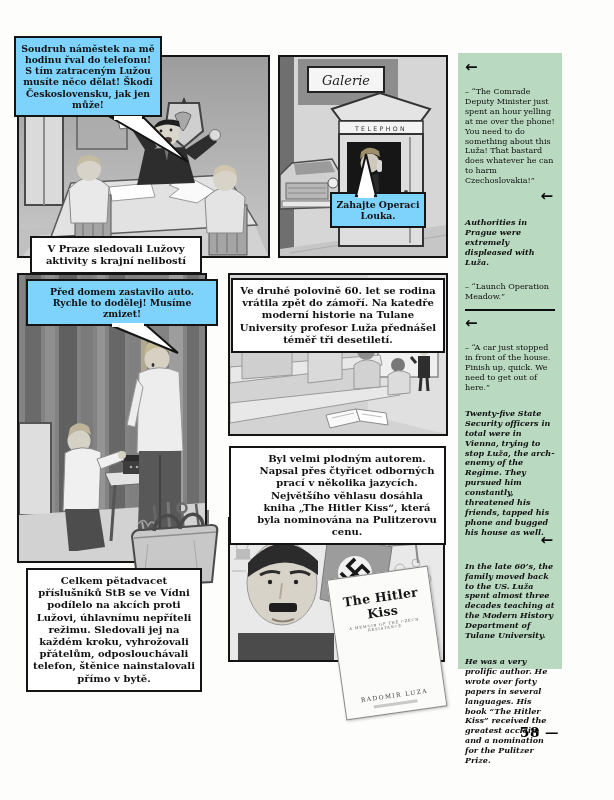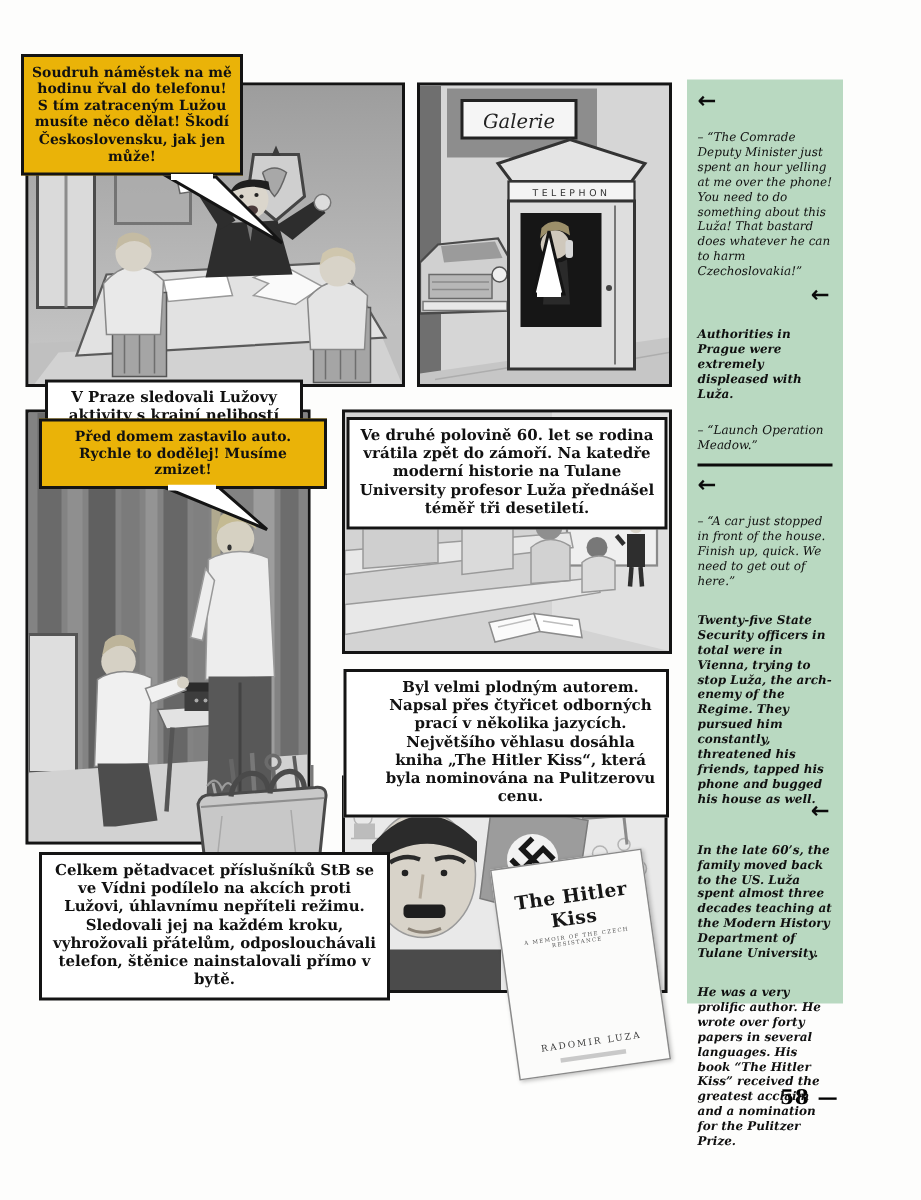--- a/index.html
+++ b/index.html
@@ -3,28 +3,28 @@
 <meta charset="utf-8">
 <style>
   html,body{margin:0;padding:0;background:#ffffff;}
   .page{position:relative;width:614px;height:800px;background:#fdfdfc;margin:0 auto;overflow:hidden;
         font-family:"DejaVu Serif",serif;}
   .panel{position:absolute;border:2px solid #141414;box-sizing:border-box;background:#d9d9d9;overflow:hidden;}
   .panel svg{display:block;width:100%;height:100%;}
   .caption-box{position:absolute;background:#ffffff;border:2px solid #141414;box-sizing:border-box;
         font-weight:bold;font-size:10px;line-height:1.22;text-align:center;color:#111;
         padding:5px 5px;font-family:"DejaVu Serif",serif;z-index:6;}
-  .bubble{position:absolute;background:#eab308;border:2px solid #141414;box-sizing:border-box;
+  .bubble{position:absolute;background:#7dd3fc;border:2px solid #141414;box-sizing:border-box;
         font-weight:bold;font-size:9.3px;line-height:1.2;text-align:center;color:#111;
         padding:5px 4px;font-family:"DejaVu Serif",serif;z-index:7;}
   .tail{position:absolute;z-index:8;pointer-events:none;}
   
   .sidebar{position:absolute;left:458px;top:53px;width:104px;height:616px;box-sizing:border-box;
         padding:8px 7px;color:#101010;z-index:3;}
-  .sb-quote{font-style:italic;font-weight:normal;font-size:8px;line-height:1.24;margin:14px 0 8px;}
+  .sb-quote{font-weight:normal;font-size:8px;line-height:1.24;margin:14px 0 8px;}
   .sb-narr{font-style:italic;font-weight:bold;font-size:8px;line-height:1.24;margin:16px 0 8px;}
   .sb-arrow{font-family:"DejaVu Sans",sans-serif;font-weight:bold;font-size:15px;line-height:12px;margin:0 0 5px;color:#0c0c0c;}
   .sb-arrow.right{text-align:right;margin:-4px 2px 4px 0;}
   .sb-rule{border:0;border-top:2px solid #0c0c0c;margin:0 0 6px;}
   
   .book{position:absolute;left:336px;top:572px;width:102px;height:142px;background:#fbfbfa;
         border:1px solid #8a8a8a;box-shadow:1px 1px 3px rgba(0,0,0,.25);transform:rotate(-8deg);
         transform-origin:50% 50%;z-index:9;text-align:center;box-sizing:border-box;padding-top:16px;}
   .book-title{font-weight:bold;font-size:12.5px;color:#161616;letter-spacing:.3px;}
   .book-subtitle{font-size:3.6px;letter-spacing:.9px;color:#555;margin-top:3px;}
@@ -106,21 +106,21 @@
   </div>
 
   <div class="bubble" style="left:14px;top:36px;width:148px;">
     <span>Soudruh náměstek na mě hodinu řval do telefonu! S tím zatraceným Lužou musíte něco dělat! Škodí Československu, jak jen může!</span>
   </div>
   <svg class="tail" style="left:100px;top:116px;" width="100" height="52">
     <polygon points="12,2 44,2 88,46" fill="#ffffff" stroke="#141414" stroke-width="2"></polygon>
     <line x1="14" y1="2" x2="42" y2="2" stroke="#ffffff" stroke-width="4"></line>
   </svg>
 
-  <div class="caption-box" style="left:30px;top:236px;width:172px;margin-top:17px;">
+  <div class="caption-box" style="left:30px;top:236px;width:172px;">
     <span>V Praze sledovali Lužovy aktivity s krajní nelibostí</span>
   </div>
 
   <div class="panel" style="left:278px;top:55px;width:170px;height:203px;">
     <svg viewBox="0 0 166 199">
       <rect width="166" height="199" fill="#d6d6d6"></rect>
       <rect x="0" y="0" width="14" height="199" fill="#6f6f6f"></rect>
       <rect x="18" y="2" width="100" height="46" fill="#8d8d8d"></rect>
 
       <g>
@@ -159,20 +159,23 @@
           <circle cx="87" cy="105" r="1.2" fill="#222"></circle>
         </g>
       </g>
     </svg>
   </div>
 
   <svg class="tail" style="left:350px;top:152px;" width="36" height="46">
     <polygon points="6,44 26,44 16,2" fill="#ffffff" stroke="#141414" stroke-width="2"></polygon>
     <line x1="8" y1="44" x2="24" y2="44" stroke="#ffffff" stroke-width="4"></line>
   </svg>
+  <div class="bubble" style="left:330px;top:192px;width:96px;">
+    <span>Zahajte Operaci Louka.</span>
+  </div>
 
   <div class="panel" style="left:17px;top:273px;width:190px;height:290px;">
     <svg viewBox="0 0 186 286">
       <rect width="186" height="286" fill="#838383"></rect>
 
       <g>
         <rect x="6" y="0" width="16" height="250" fill="#6a6a6a"></rect>
         <rect x="26" y="0" width="10" height="248" fill="#8f8f8f"></rect>
         <rect x="40" y="0" width="18" height="252" fill="#606060"></rect>
         <rect x="62" y="0" width="12" height="246" fill="#7b7b7b"></rect>
@@ -245,21 +248,21 @@
       <line x1="84" y1="12" x2="84" y2="40" stroke="#7a7a7a" stroke-width="2"></line>
     </g>
     <path d="M8,38 Q10,31 18,32 L86,27 Q95,26 93,35 L88,84 L14,88 Z" fill="#c8c8c8" stroke="#4a4a4a" stroke-width="2"></path>
     <path d="M30,33 C32,14 54,12 55,30" fill="none" stroke="#4a4a4a" stroke-width="3.5"></path>
     <path d="M56,31 C58,13 78,11 79,28" fill="none" stroke="#4a4a4a" stroke-width="3.5"></path>
     <line x1="10" y1="40" x2="92" y2="34" stroke="#8f8f8f" stroke-width="1.5"></line>
     <line x1="24" y1="46" x2="20" y2="82" stroke="#a9a9a9"></line>
     <line x1="70" y1="42" x2="74" y2="80" stroke="#a9a9a9"></line>
   </svg>
 
-  <div class="caption-box" style="left:26px;top:568px;width:234px;z-index:10;">
+  <div class="caption-box" style="left:26px;top:568px;width:176px;z-index:10;">
     <span>Celkem pětadvacet příslušníků StB se ve Vídni podílelo na akcích proti Lužovi, úhlavnímu nepříteli režimu. Sledovali jej na každém kroku, vyhrožovali přátelům, odposlouchávali telefon, štěnice nainstalovali přímo v bytě.</span>
   </div>
 
   <div class="panel" style="left:228px;top:273px;width:220px;height:163px;">
     <svg viewBox="0 0 216 159">
       <rect width="216" height="159" fill="#d3d3d3"></rect>
       <polygon points="138,0 216,0 216,159 138,140" fill="#e0e0e0"></polygon>
       <g>
         <rect x="148" y="28" width="60" height="74" fill="#efefef" stroke="#8a8a8a" stroke-width="1.5"></rect>
         <path d="M154,52 q10,-8 20,-2 q8,-6 16,0 q8,-4 12,4 q-6,8 -16,6 q-8,6 -18,2 q-10,2 -14,-10" fill="none" stroke="#a2a2a2" stroke-width="1.5"></path>

